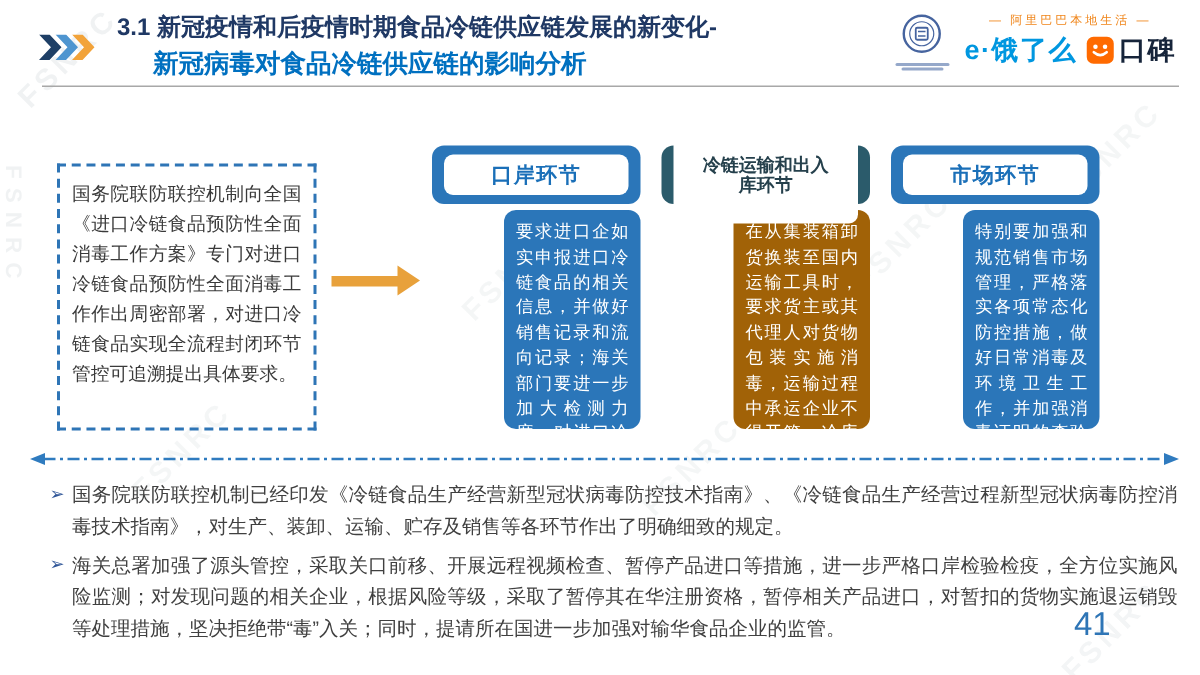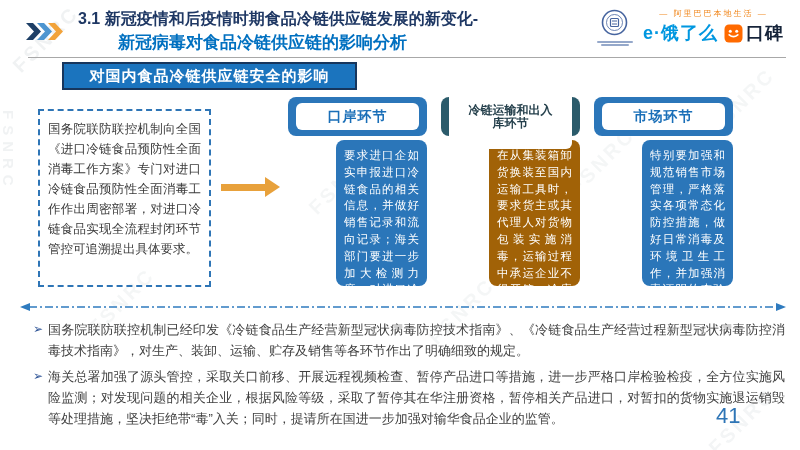--- a/index.html
+++ b/index.html
@@ -12,21 +12,21 @@
   .wm {
     position: absolute; color: rgba(110,125,140,0.10);
     font-weight: bold; font-size: 20px; letter-spacing: 3px;
     transform: rotate(-45deg); user-select: none; pointer-events: none;
   }
   .wm.vert { transform: none; writing-mode: vertical-lr; letter-spacing: 6px; font-size: 15px; }
   
   .chevrons { position: absolute; left: 26px; top: 23px; }
   .title-block { position: absolute; left: 78px; top: 7px; }
   .title-line1 { font-size: 16px; font-weight: bold; color: #1F3864; line-height: 24px; }
-  .title-line2 { font-size: 17px; font-weight: bold; color: #0070C0; line-height: 24px; margin-left: 40px; }
+  .title-line2 { font-size: 17px; font-weight: bold; color: #0070C0; line-height: 24px; margin-left: 24px; }
   .header-divider { position: absolute; left: 28px; top: 57px; width: 758px; height: 1px; background: #a8a8a8; }
   .brand { position: absolute; right: 16px; top: 8px; display: flex; align-items: flex-start; gap: 8px; }
   .seal-wrap { width: 40px; text-align: center; padding-top: 1px; }
   .seal-lines { margin-top: 1px; }
   .seal-lines div { height: 2px; background: rgba(62,96,158,0.55); margin: 1px 2px; border-radius: 1px; }
   .brand-right { text-align: center; }
   .brand-tagline { color: #F08519; font-size: 8px; letter-spacing: 2px; white-space: nowrap; }
   .brand-logos { display: flex; align-items: center; gap: 6px; margin-top: 2px; justify-content: center; }
   .eleme { color: #0097E0; font-size: 18px; font-weight: bold; letter-spacing: 1px; white-space: nowrap; }
   .koubei { display: flex; align-items: center; gap: 3px; }
@@ -132,21 +132,20 @@
             <path d="M5.2 10.8 q4.3 3.8 8.6 0" stroke="#ffffff" stroke-width="1.7" fill="none" stroke-linecap="round"></path>
           </svg>
           <span class="koubei-text">口碑</span>
         </span>
       </div>
     </div>
   </div>
 
   <div class="header-divider"></div>
 
-  <div class="banner">对国内食品冷链供应链安全的影响</div>
 
   <div class="intro-box">国务院联防联控机制向全国《进口冷链食品预防性全面消毒工作方案》专门对进口冷链食品预防性全面消毒工作作出周密部署，对进口冷链食品实现全流程封闭环节管控可追溯提出具体要求。</div>
 
   <div class="flow-arrow">
     <div class="shaft"></div>
       <div class="head"></div>
   </div>
 
   <div class="columns">
     <div class="col col-blue">

